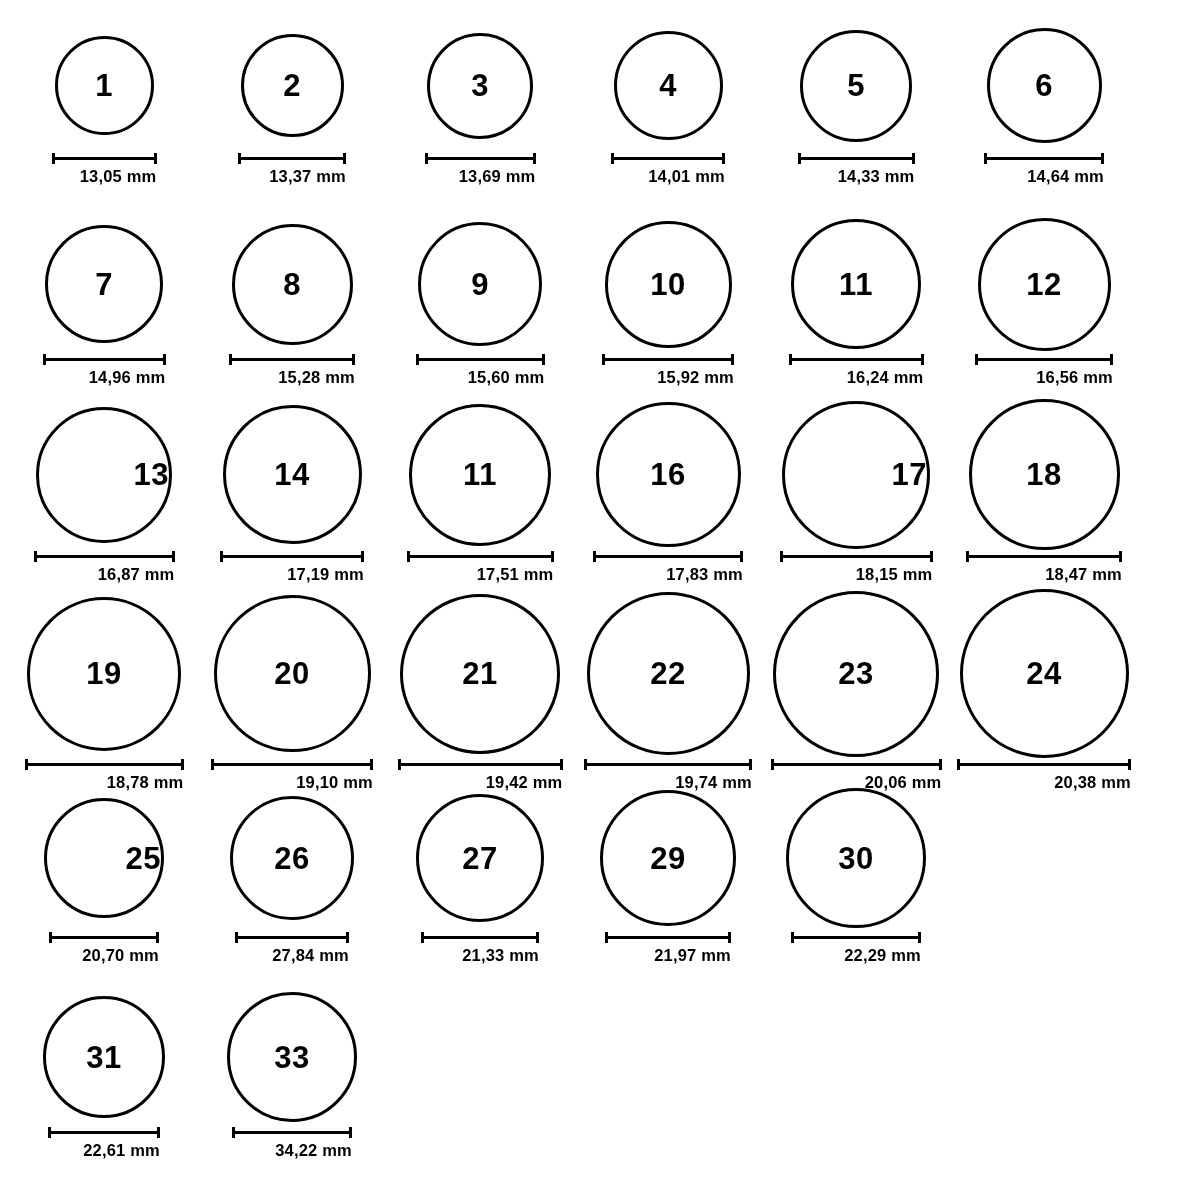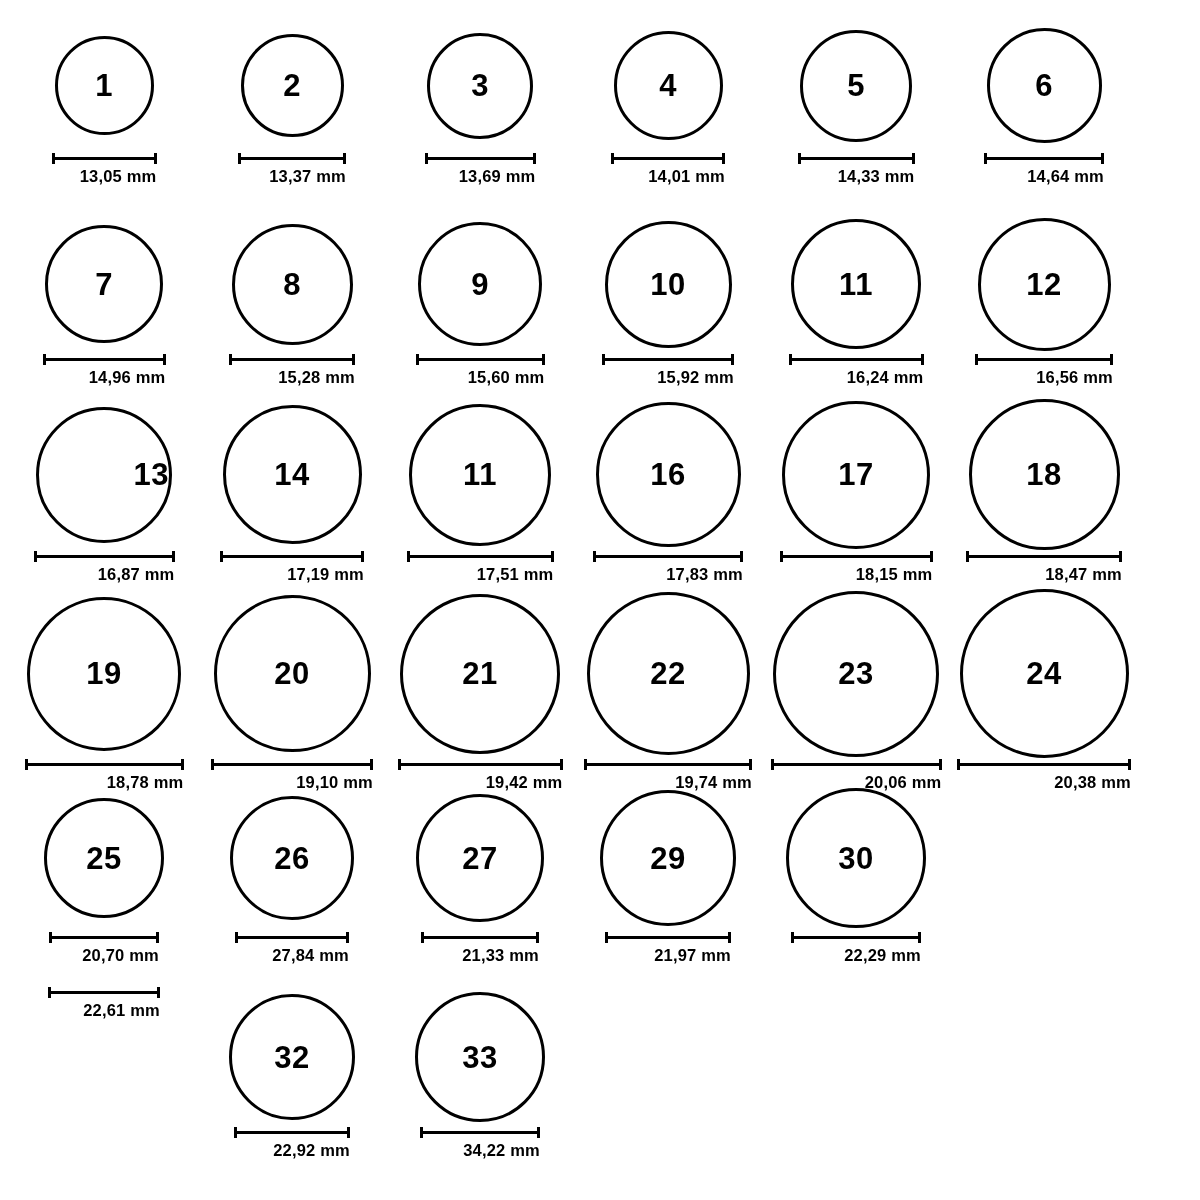--- a/index.html
+++ b/index.html
@@ -307,21 +307,21 @@
       </div>
       <div class="measure">
         <div class="bar" style="width:150px;">
             <div class="line"></div>
           </div>
         <div class="mm">17,83 mm</div>
       </div>
     </div>
     <div class="cell">
       <div class="circle-wrap" style="height:153px;">
-        <div class="circle" style="width:148px;height:148px;">
+        <div class="circle" style="width:148px;height:148px;justify-content:flex-end;">
           <span class="circle-label">17</span>
         </div>
       </div>
       <div class="measure">
         <div class="bar" style="width:153px;">
             <div class="line"></div>
           </div>
         <div class="mm">18,15 mm</div>
       </div>
     </div>
@@ -417,21 +417,21 @@
             <div class="line"></div>
           </div>
         <div class="mm">20,38 mm</div>
       </div>
     </div>
   </div>
 
   <div class="row" style="height:203px;">
     <div class="cell">
       <div class="circle-wrap" style="height:148px;">
-        <div class="circle" style="width:120px;height:120px;">
+        <div class="circle" style="width:120px;height:120px;justify-content:flex-end;">
           <span class="circle-label">25</span>
         </div>
       </div>
       <div class="measure">
         <div class="bar" style="width:110px;">
             <div class="line"></div>
           </div>
         <div class="mm">20,70 mm</div>
       </div>
     </div>
@@ -484,38 +484,30 @@
         <div class="bar" style="width:130px;">
             <div class="line"></div>
           </div>
         <div class="mm">22,29 mm</div>
       </div>
     </div>
   </div>
 
   <div class="row" style="height:190px;">
     <div class="cell">
+      <div class="circle-wrap" style="height:140px;">
+        <div class="circle" style="width:122px;height:122px;">
+          <span class="circle-label">31</span>
+        </div>
+      </div>
       <div class="measure">
         <div class="bar" style="width:112px;">
             <div class="line"></div>
           </div>
         <div class="mm">22,61 mm</div>
-      </div>
-    </div>
-    <div class="cell">
-      <div class="circle-wrap" style="height:140px;">
-        <div class="circle" style="width:126px;height:126px;">
-          <span class="circle-label">32</span>
-        </div>
-      </div>
-      <div class="measure">
-        <div class="bar" style="width:116px;">
-            <div class="line"></div>
-          </div>
-        <div class="mm">22,92 mm</div>
       </div>
     </div>
     <div class="cell">
       <div class="circle-wrap" style="height:140px;">
         <div class="circle" style="width:130px;height:130px;">
           <span class="circle-label">33</span>
         </div>
       </div>
       <div class="measure">
         <div class="bar" style="width:120px;">

